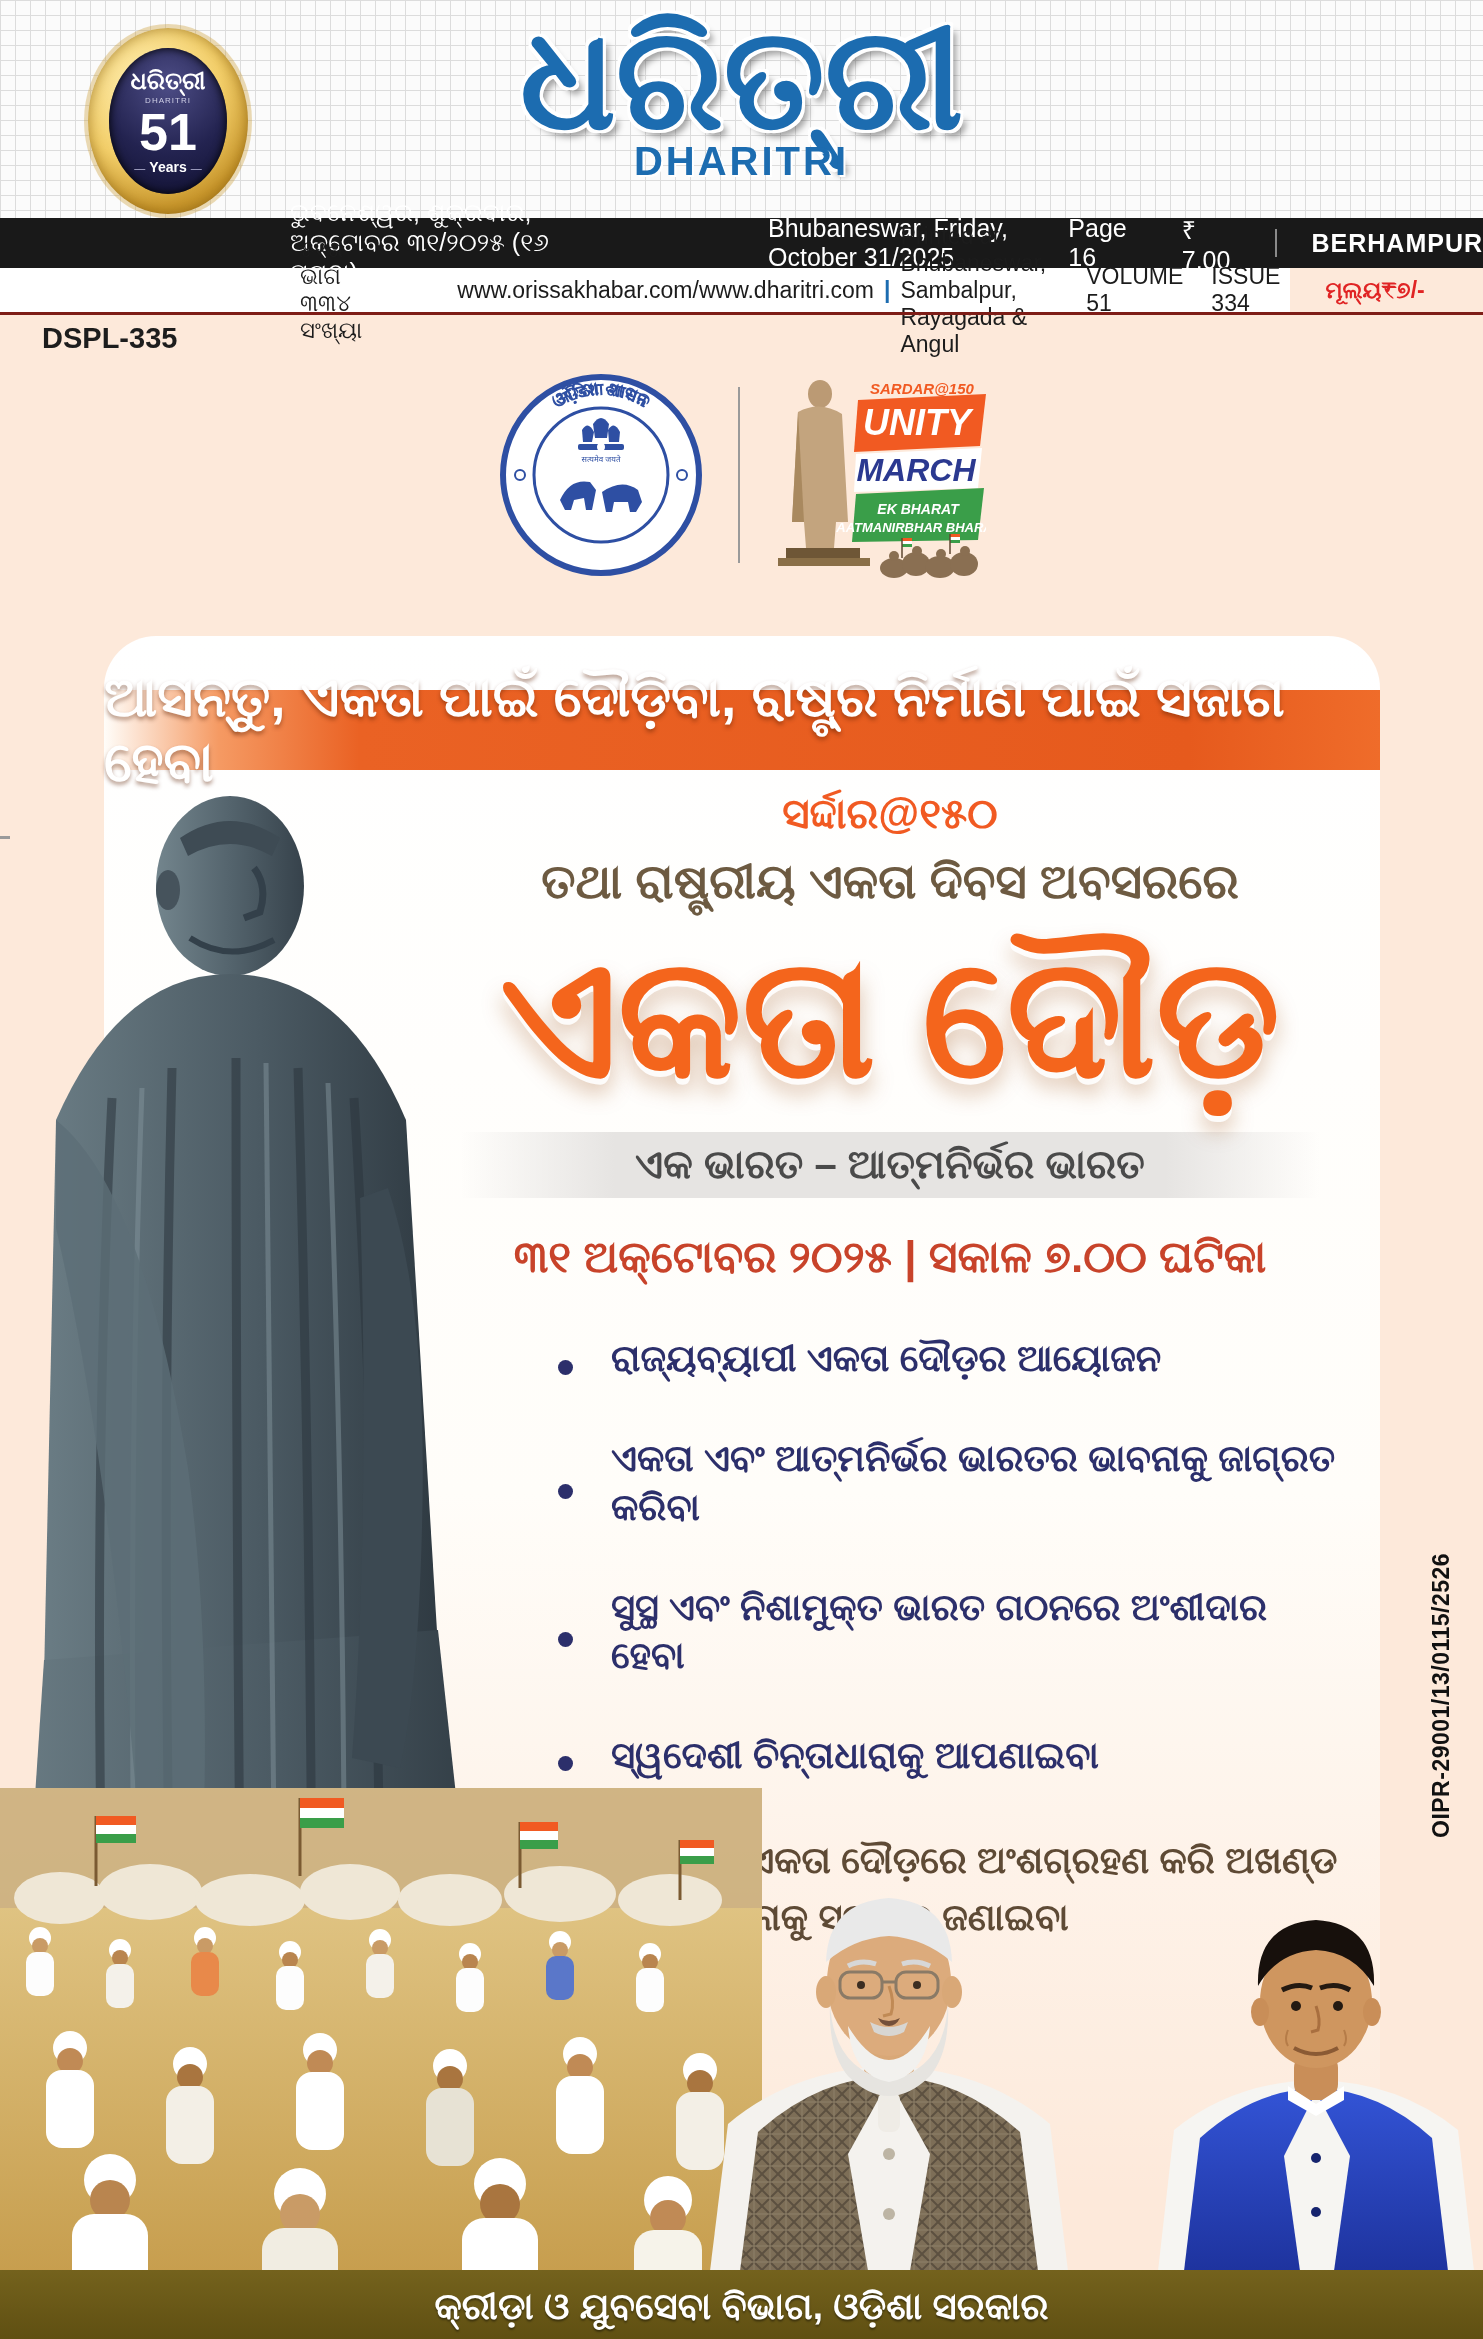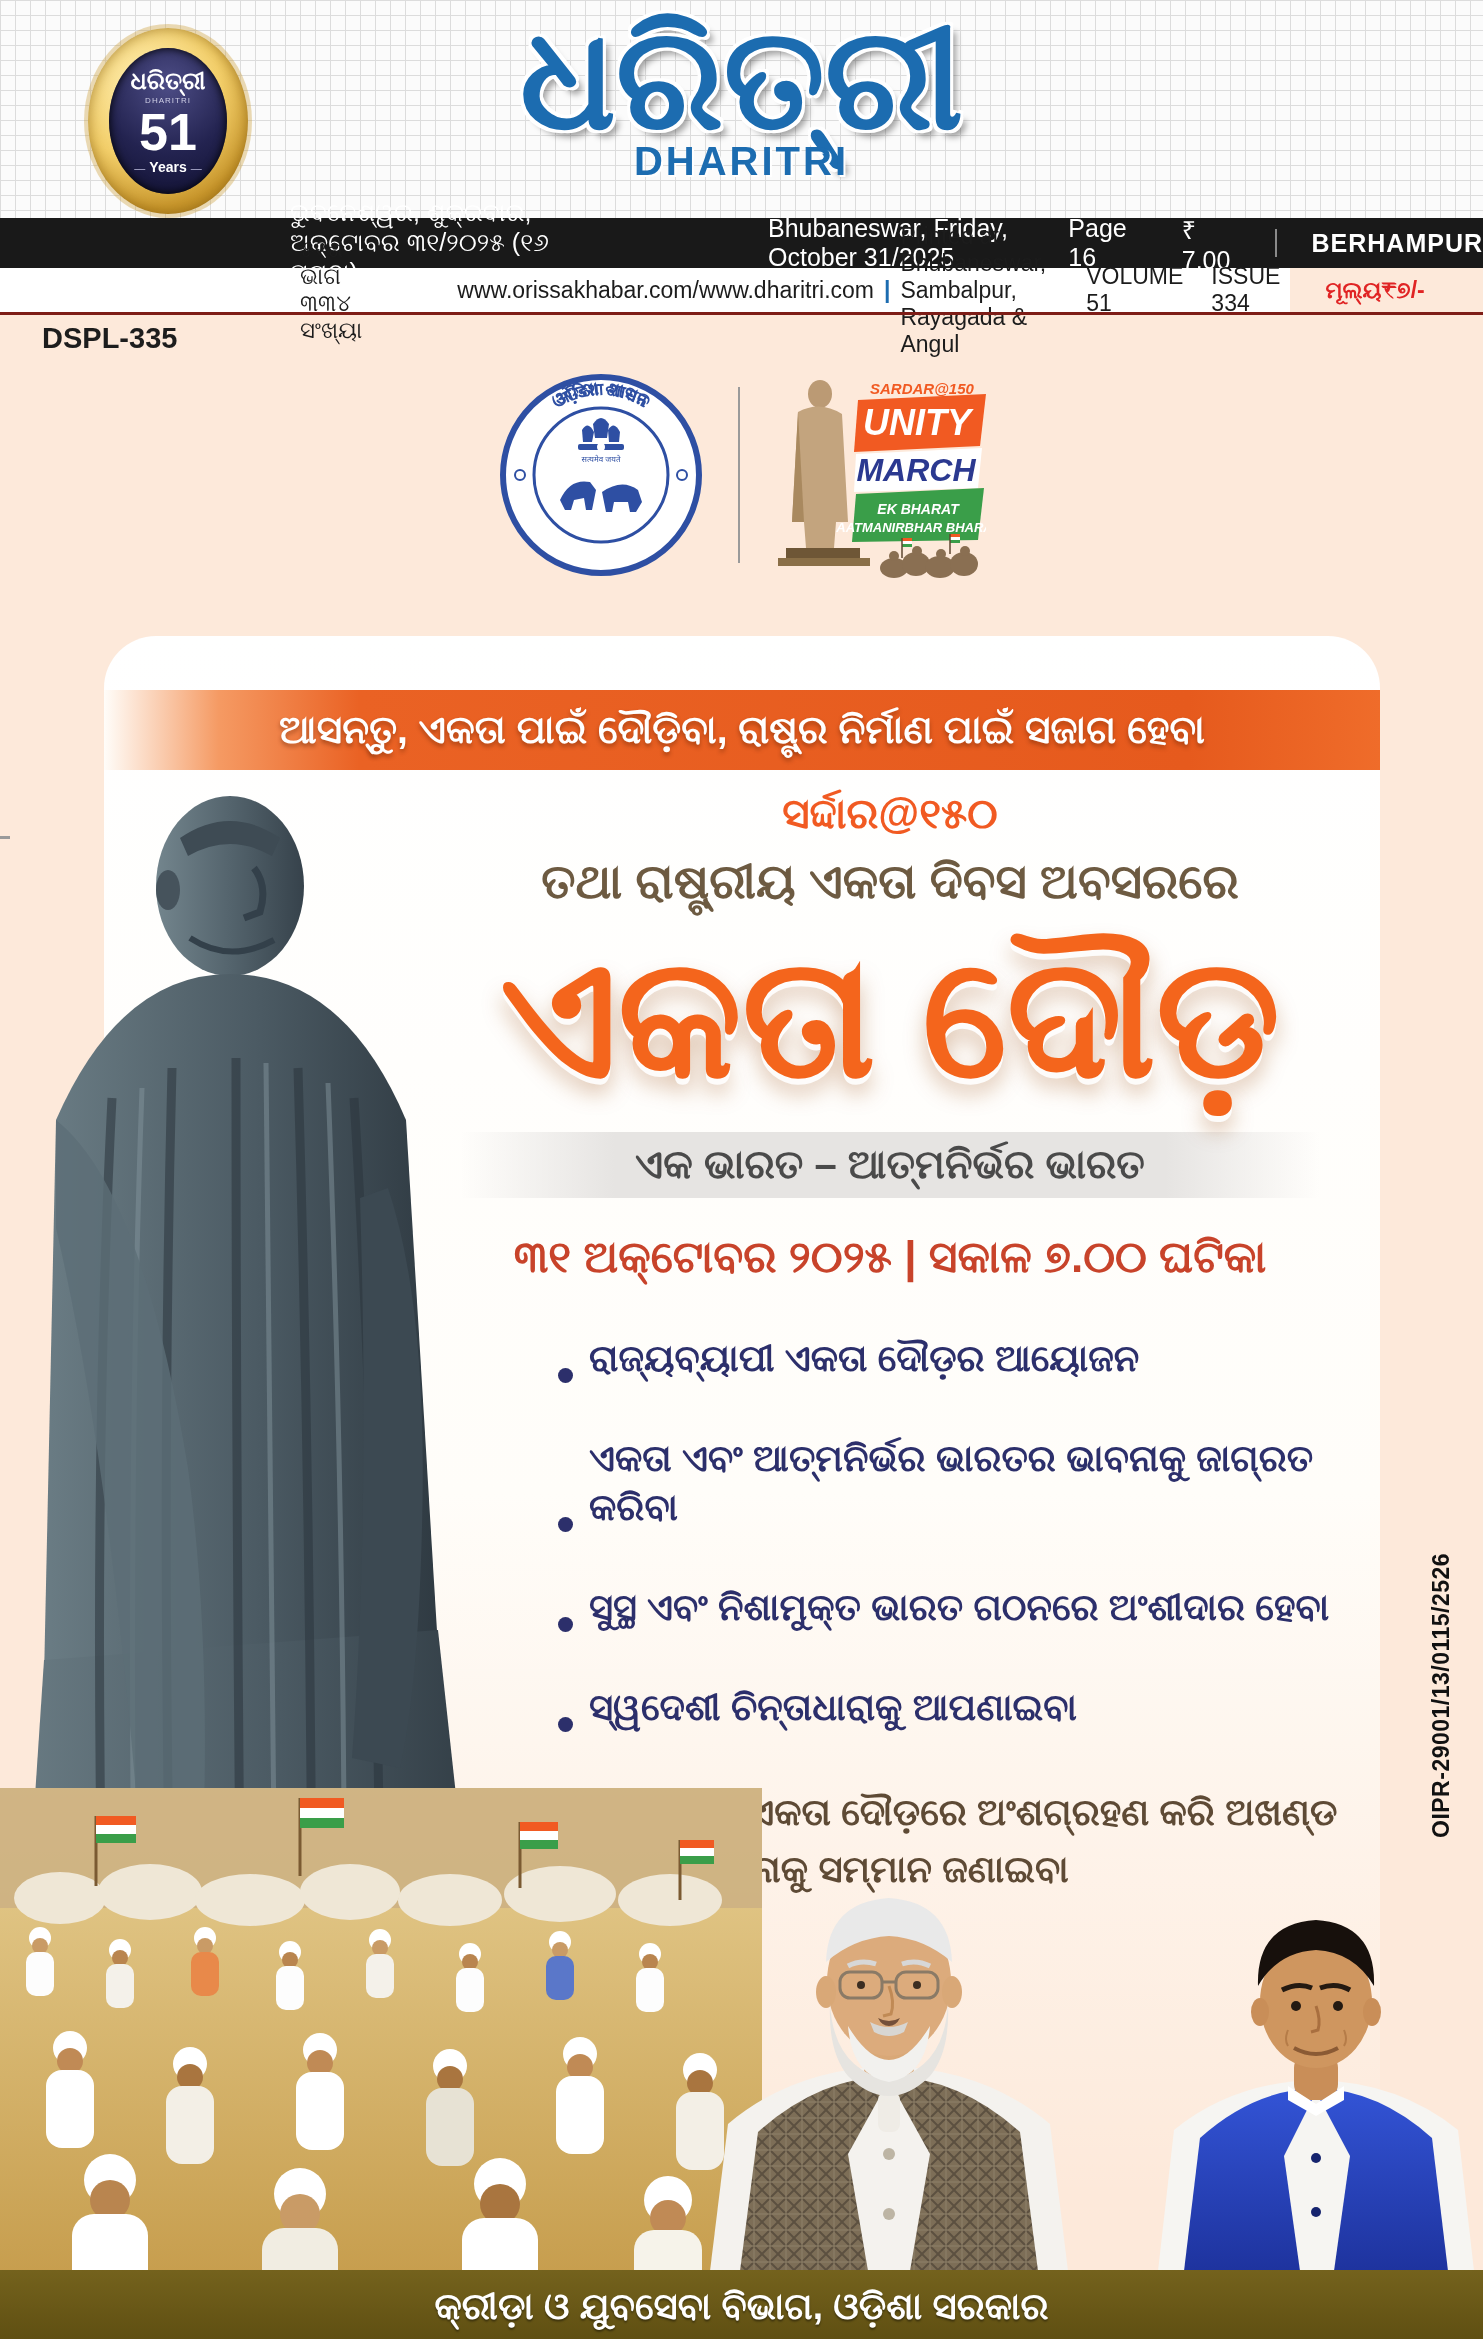--- a/index.html
+++ b/index.html
@@ -63,34 +63,34 @@
     align-items:center;justify-content:center;gap:34px;}
   .logo-divider{width:2px;height:176px;background:#9a9a9a;}
 
   
   .card{position:absolute;left:104px;top:636px;width:1276px;height:1560px;
     border-radius:52px 52px 0 0;
     background:linear-gradient(180deg,#ffffff 0%,#fffdf9 55%,rgba(255,252,246,0) 100%);}
   .banner{position:absolute;left:104px;top:690px;width:1276px;height:80px;
     background:linear-gradient(90deg,#fffdf9 0%,#f59a63 9%,#ea6224 20%,#e65a1d 85%,#ef6c2a 100%);
     display:flex;align-items:center;justify-content:center;}
-  .banner-text{font-size:39px;font-weight:bold;color:#ffffff;
-    text-shadow:0 3px 4px rgba(90,30,0,.45);text-align:right;}
+  .banner-text{font-size:55px;font-weight:bold;color:#ffffff;
+    text-shadow:0 3px 4px rgba(90,30,0,.45);}
 
   .content{position:absolute;left:430px;top:790px;width:920px;text-align:center;}
   .sardar150{font-size:42px;font-weight:bold;color:#f15a22;}
   .subtitle{font-size:48px;font-weight:bold;color:#6d5a41;margin-top:14px;line-height:1.25;}
   .main-title{font-size:168px;font-weight:bold;color:#f4651c;line-height:1.05;margin-top:18px;
     text-shadow:0 6px 0 rgba(255,255,255,.9),0 14px 22px rgba(150,70,10,.35);}
   .tagline{margin:26px auto 0;width:860px;padding:10px 0;font-size:40px;font-weight:bold;color:#4a4a4a;
     background:linear-gradient(90deg,rgba(230,230,230,0),#e6e4e2 18%,#e6e4e2 82%,rgba(230,230,230,0));}
   .datetime{margin-top:34px;font-size:44px;font-weight:bold;color:#c8432a;}
 
   .bullets{margin-top:52px;text-align:left;padding-left:128px;}
-  .bullet{display:flex;align-items:flex-end;gap:16px;margin-bottom:52px;}
+  .bullet{display:flex;align-items:center;gap:38px;margin-bottom:52px;}
   .dot{flex:0 0 auto;width:15px;height:15px;border-radius:50%;background:#2c2f6b;margin-top:16px;}
   .bullet-text{font-size:37px;font-weight:bold;color:#2c2f6b;line-height:1.3;}
 
   .cta{margin-top:40px;text-align:left;padding-left:128px;width:780px;
     font-size:37px;font-weight:bold;color:#5e4a35;line-height:1.55;}
 
   
   .statue{position:absolute;left:-8px;top:768px;width:532px;height:1522px;}
   .crowd{position:absolute;left:0;top:1788px;width:762px;height:484px;}
   .portrait-modi{position:absolute;left:698px;top:1854px;width:382px;height:417px;}

